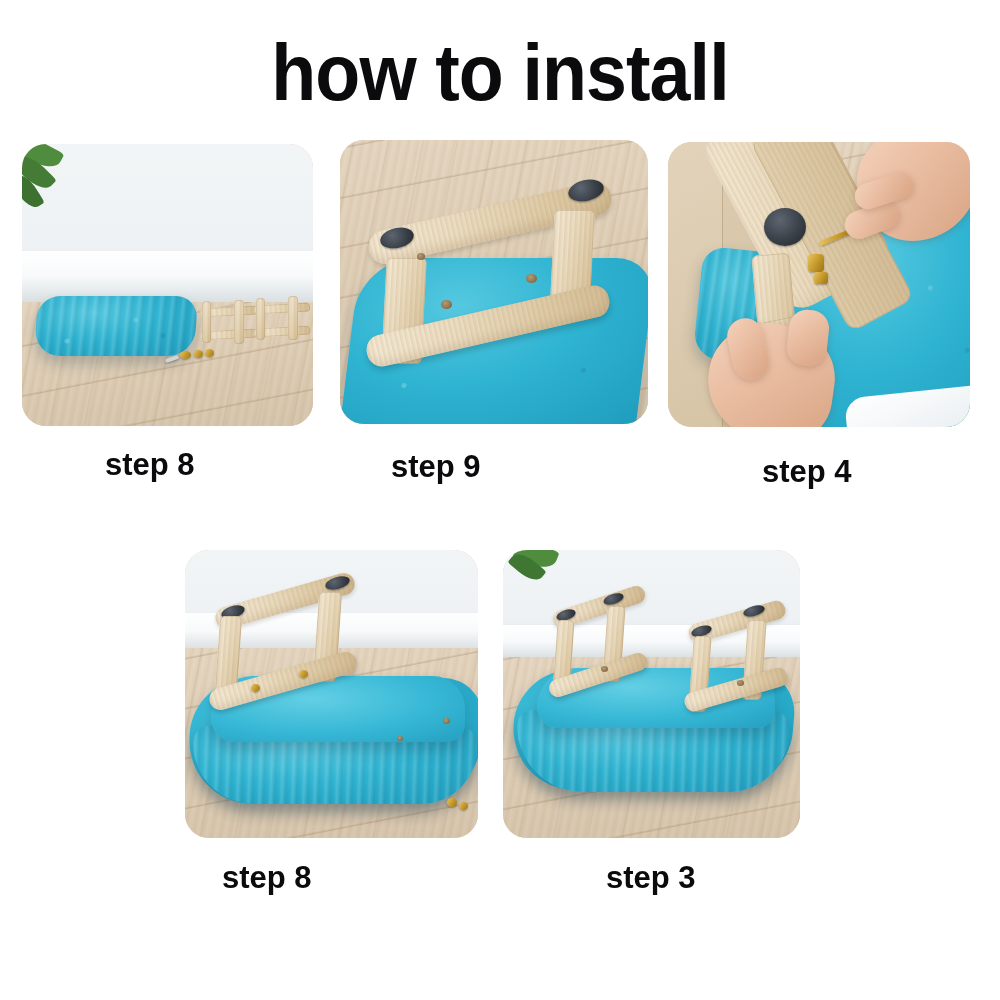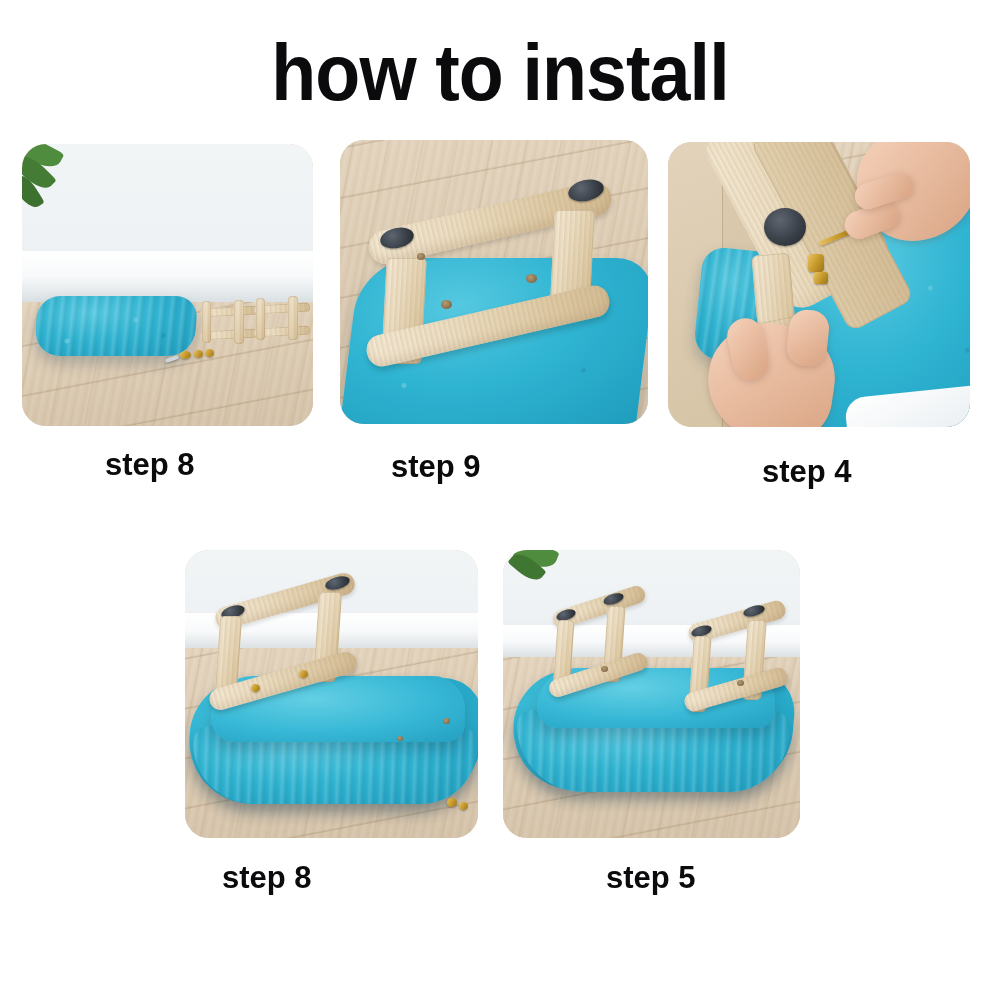--- a/index.html
+++ b/index.html
@@ -344,15 +344,15 @@
       <div class="pad" style="left:240px; top:56px; width:22px; height:10px; transform:rotate(-16deg);"></div>
       <div class="wood grain" style="left:188px; top:86px; width:18px; height:76px; border-radius:5px; transform:skewX(-4deg);"></div>
       <div class="wood grain" style="left:242px; top:70px; width:19px; height:80px; border-radius:5px; transform:skewX(-4deg);"></div>
       <div class="wood grain" style="left:180px; top:130px; width:106px; height:19px; border-radius:9px;
                   transform:rotate(-16deg); box-shadow:inset 0 -3px 7px rgba(150,120,80,.22), 0 3px 5px rgba(0,0,0,.2);"></div>
 
       <div class="screwhole" style="left:98px; top:116px; width:7px; height:6px;"></div>
       <div class="screwhole" style="left:234px; top:130px; width:7px; height:6px;"></div>
     </div>
   </div>
-  <div class="step-label" style="left:606px; top:861px;">step 5</div>
+  <div class="step-label" style="left:606px; top:861px;">step 3</div>
 
 </div>
 
 </body></html>

